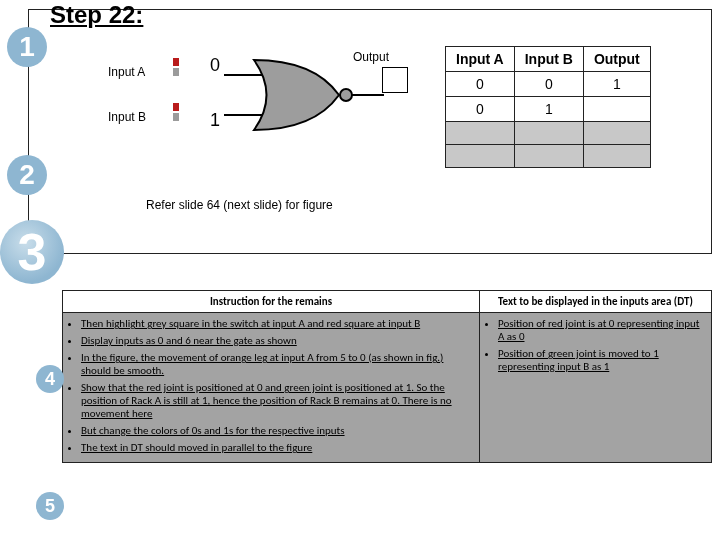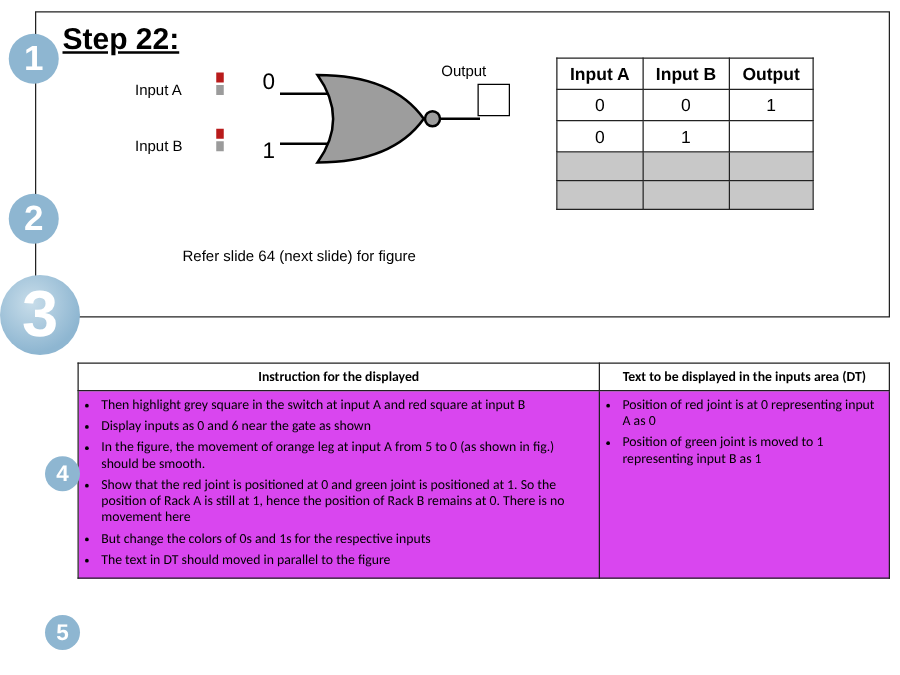--- a/index.html
+++ b/index.html
@@ -18,21 +18,21 @@
   .b3{left:0px;top:220px;width:64px;height:64px;font-size:52px;background:radial-gradient(circle at 40% 35%, #c8ddea 0%, #8eb6d1 70%);}
   .b4{left:36px;top:365px;width:28px;height:28px;font-size:18px;}
   .b5{left:36px;top:492px;width:28px;height:28px;font-size:18px;}
   .frame{
     position:absolute;
     left:28px;top:9px;
     width:684px;height:245px;
     border:1px solid #222;
   }
   .step-title{
-    position:absolute;left:50px;top:18px;font-size:24px;font-weight:bold;text-decoration:underline;z-index:11;
+    position:absolute;left:50px;top:1px;font-size:24px;font-weight:bold;text-decoration:underline;z-index:11;
   }
   .inputA-lbl{position:absolute;left:108px;top:65px;font-size:12px;}
   .inputB-lbl{position:absolute;left:108px;top:110px;font-size:12px;}
   .sw{position:absolute;width:20px;height:20px;}
   .sw.swA{left:166px;top:58px;}
   .sw.swB{left:166px;top:103px;}
   .sw .top{position:absolute;top:0;left:7px;width:6px;height:8px;background:#b91b1b;}
   .sw .bot{position:absolute;top:10px;left:7px;width:6px;height:8px;background:#9b9b9b;}
   .num0{position:absolute;left:210px;top:55px;font-size:18px;}
   .num1{position:absolute;left:210px;top:110px;font-size:18px;}
@@ -46,21 +46,21 @@
     border-collapse:collapse;font-size:14px;
   }
   .tt th,.tt td{border:1px solid #222;padding:4px 10px;text-align:center;min-width:62px;height:23px;}
   .tt th{font-weight:bold;background:#fff;}
   .ttGrey td{background:#c8c8c8;}
   .refer{position:absolute;left:146px;top:198px;font-size:12px;width:260px;line-height:1.2;}
   .botTable{
     position:absolute;left:62px;top:290px;width:650px;border-collapse:collapse;font-size:11px;font-family:Calibri,Arial,sans-serif;
   }
   .botTable th{border:1px solid #222;padding:4px 6px;font-weight:bold;font-size:11px;text-align:center;background:#fff;}
-  .botTable td{border:1px solid #222;padding:4px 6px;vertical-align:top;background:#d946ef;}
+  .botTable td{border:1px solid #222;padding:4px 6px;vertical-align:top;background:#a3a3a3;text-decoration:underline;}
   .botTable td ul{margin:0;padding-left:12px;}
   .botTable td li{margin-bottom:4px;}
   .botTable td.rcol{width:232px;}
 </style>
 </head>
 <body>
 
 <div class="step-badge b1">1</div>
 <div class="step-badge b2">2</div>
 <div class="step-badge b3">3</div>
@@ -126,21 +126,21 @@
         <td></td>
       </tr>
 </tbody>
   </table>
 
 <div class="refer">Refer slide 64 (next slide) for figure</div>
 
 <table class="botTable">
   <tbody>
       <tr>
-    <th>Instruction for the displayed</th>
+    <th>Instruction for the remains</th>
     <th class="rcol">Text to be displayed in the inputs area (DT)</th>
   </tr>
   <tr>
     <td>
       <ul>
         <li>Then highlight grey square in the switch at input A and red square at input B</li>
         <li>Display inputs as 0 and 6 near the gate as shown</li>
         <li>In the figure, the movement of orange leg at input A from 5 to 0 (as shown in fig.) should be smooth.</li>
         <li>Show that the red joint is positioned at 0 and green joint is positioned at 1. So the position of Rack A is still at 1, hence the position of Rack B remains at 0. There is no movement here</li>
         <li>But change the colors of 0s and 1s for the respective inputs</li>

